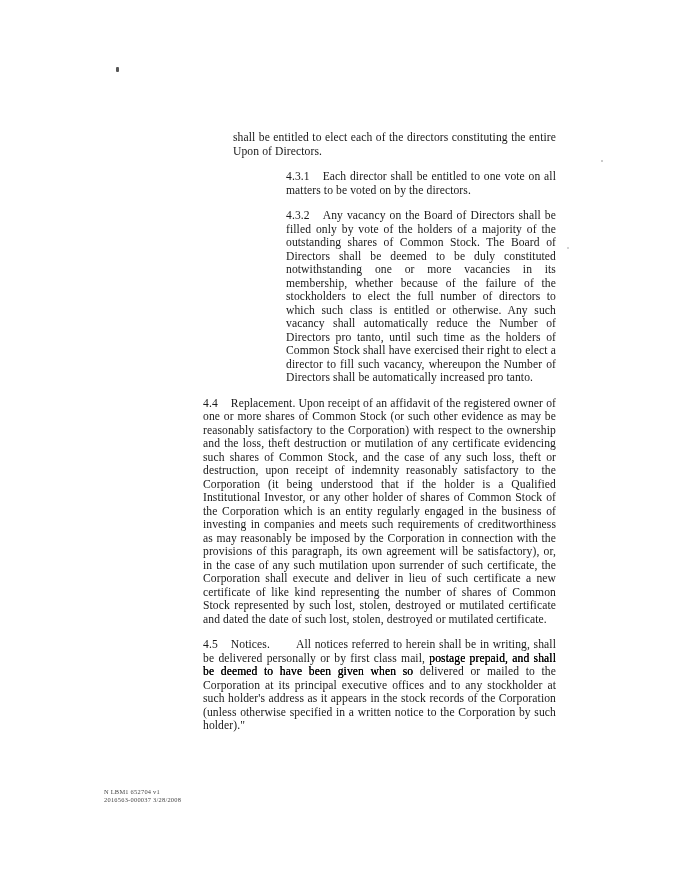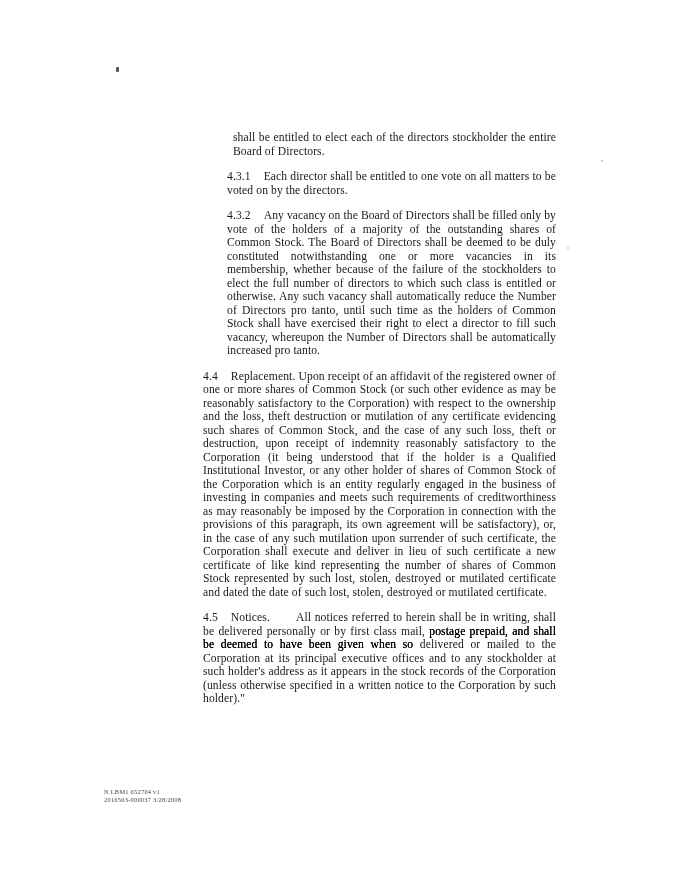--- a/index.html
+++ b/index.html
@@ -38,21 +38,21 @@
     filter: blur(0.32px) contrast(1.05);
     letter-spacing: 0.1px;
   }
   .doc p {
     margin: 12px 0 0 0;
   }
   .doc p:first-child {
     margin-top: 0;
   }
   .doc p.l1 { margin-left: 30px; }
-  .doc p.l2 { margin-left: 24px; }
+  .doc p.l2 { margin-left: 83px; }
   .doc span.num { margin-right: 13px; }
   .doc span.i { }
   .doc span.tab { display: inline-block; width: 26px; }
   .doc span.dark { color: #000; text-shadow: 0 0 0.5px #000; }
   .footer {
     position: absolute;
     left: 104px;
     top: 788px;
     color: #454545;
     font-size: 6.4px;
@@ -83,21 +83,21 @@
 </style>
 </head>
 <body>
 
 <div class="page">
   <div class="speck"></div>
   <div class="dot-a"></div>
   <div class="dot-b"></div>
 
   <div class="doc" id="doc-body">
-      <p class="l1"><span>shall be entitled to elect each of the directors stockholder the entire Board of Directors.</span></p>
+      <p class="l1"><span>shall be entitled to elect each of the directors constituting the entire Upon of Directors.</span></p>
       <p class="l2"><span class="num">4.3.1</span><span>Each director shall be entitled to one vote on all matters to be voted on by the directors.</span></p>
       <p class="l2"><span class="num">4.3.2</span><span>Any vacancy on the Board of Directors shall be filled only by vote of the holders of a majority of the outstanding shares of Common Stock.  The Board of Directors shall be deemed to be duly constituted notwithstanding one or more vacancies in its membership, whether because of the failure of the stockholders to elect the full number of directors to which such class is entitled or otherwise.  Any such vacancy shall automatically reduce the Number of Directors </span><span class="i">pro tanto</span><span>, until such time as the holders of Common Stock shall have exercised their right to elect a director to fill such vacancy, whereupon the Number of Directors shall be automatically increased </span><span class="i">pro tanto</span><span>.</span></p>
       <p><span class="num">4.4</span><span class="i">Replacement.</span><span> Upon receipt of an affidavit of the registered owner of one or more shares of Common Stock (or such other evidence as may be reasonably satisfactory to the Corporation) with respect to the ownership and the loss, theft destruction or mutilation of any certificate evidencing such shares of Common Stock, and the case of any such loss, theft or destruction, upon receipt of indemnity reasonably satisfactory to the Corporation (it being understood that if the holder is a Qualified Institutional Investor, or any other holder of shares of Common Stock of the Corporation which is an entity regularly engaged in the business of investing in companies and meets such requirements of creditworthiness as may reasonably be imposed by the Corporation in connection with the provisions of this paragraph, its own agreement will be satisfactory), or, in the case of any such mutilation upon surrender of such certificate, the Corporation shall execute and deliver in lieu of such certificate a new certificate of like kind representing the number of shares of Common Stock represented by such lost, stolen, destroyed or mutilated certificate and dated the date of such lost, stolen, destroyed or mutilated certificate.</span></p>
       <p><span class="num">4.5</span><span class="i">Notices.</span><span class="tab"></span><span>All notices referred to herein shall be in writing, shall be delivered personally or by first class mail, </span><span class="dark">postage prepaid, and shall be deemed to have been given when so </span><span>delivered or mailed to the Corporation at its principal executive offices and to any stockholder at such holder's address as it appears in the stock records of the Corporation (unless otherwise specified in a written notice to the Corporation by such holder)."</span></p>
     </div>
 
   <div class="footer">
     <div>N LBM1 652704 v1</div>
     <div>2016563-000037 3/28/2008</div>
   </div>

